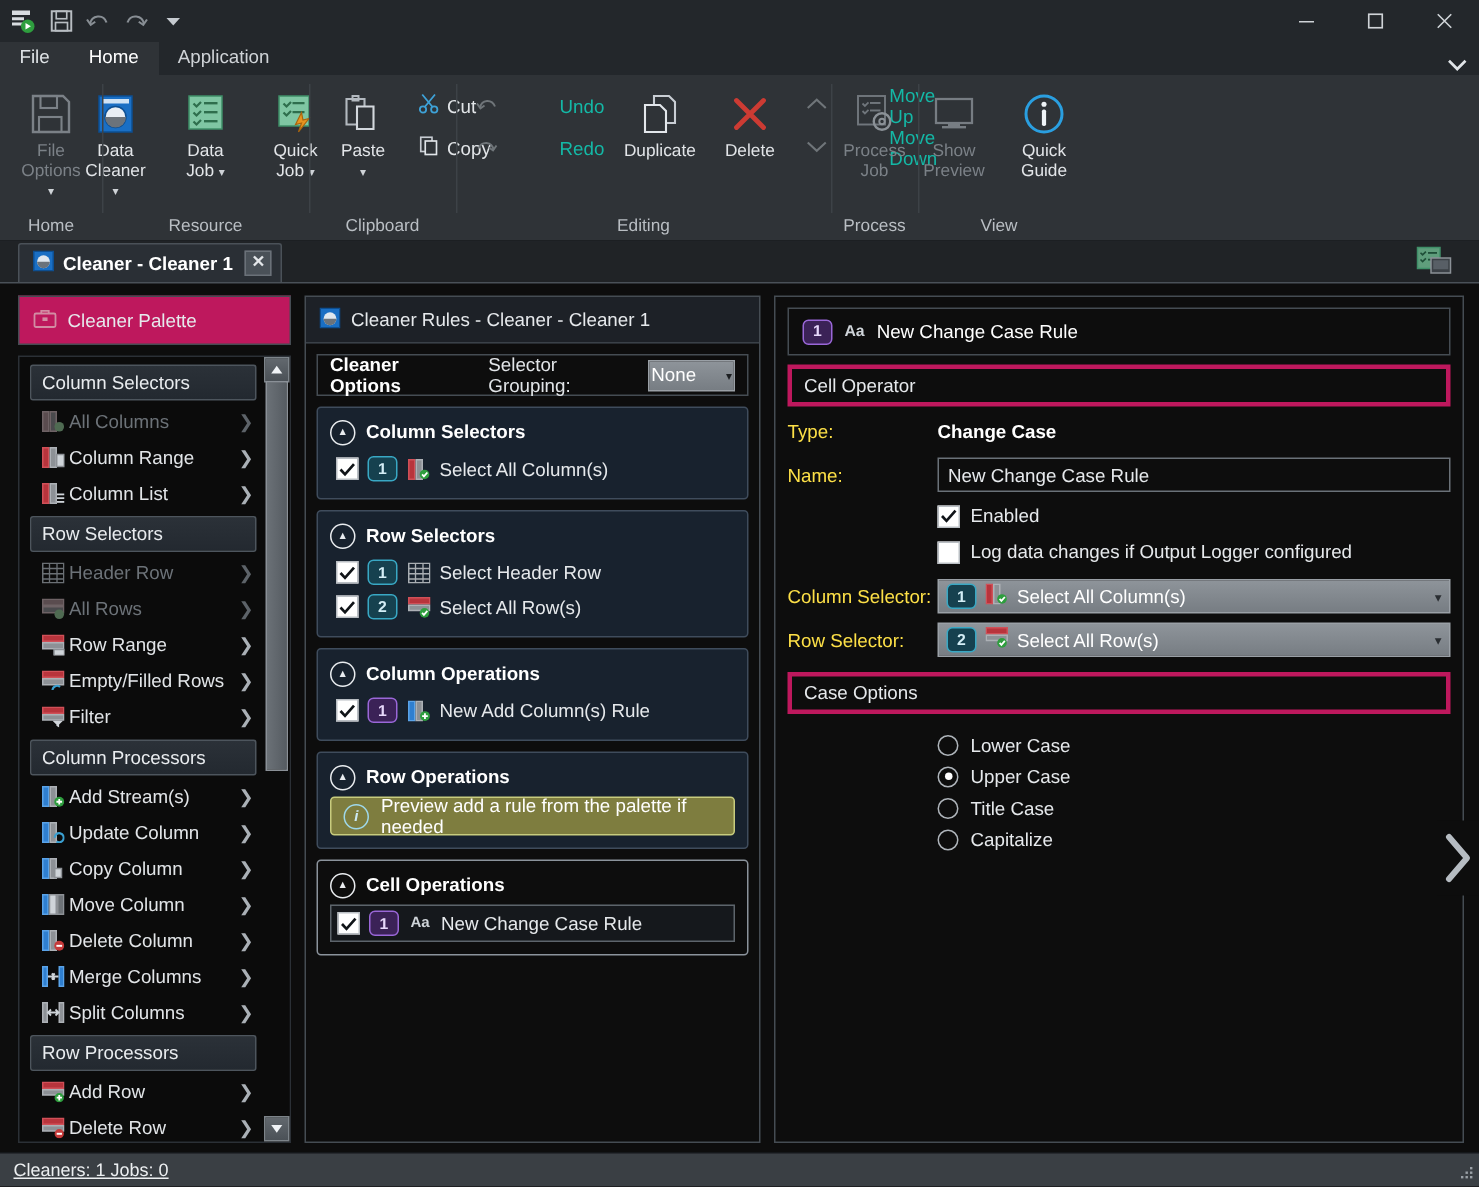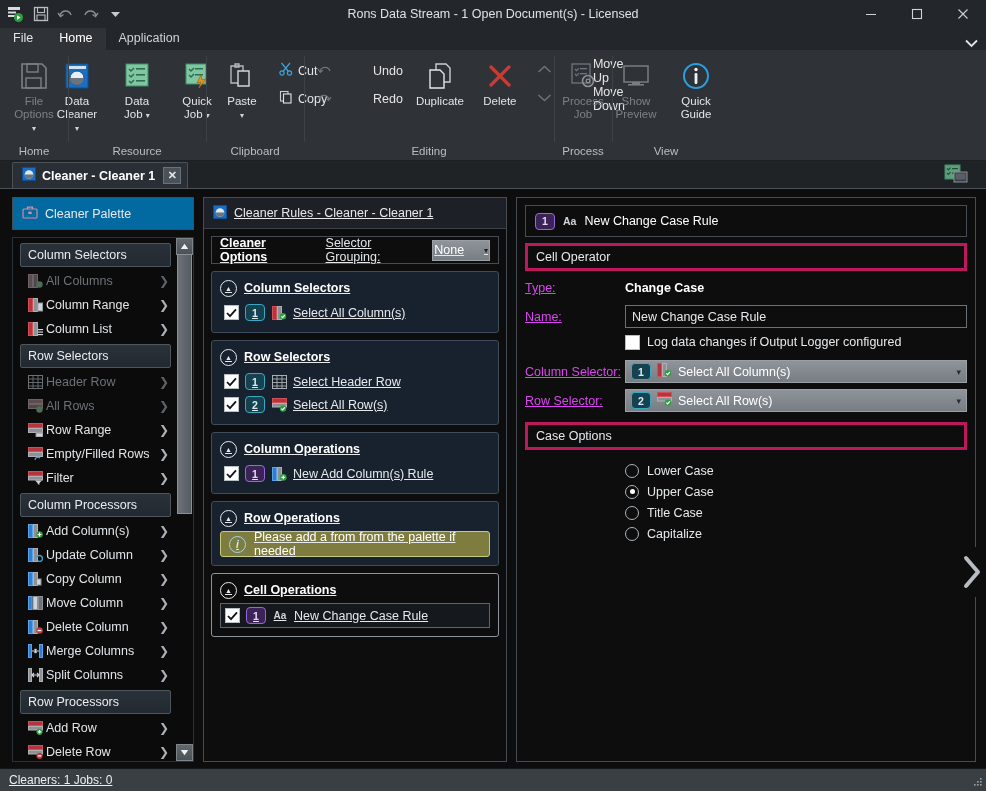--- a/index.html
+++ b/index.html
@@ -31,57 +31,57 @@
   .ribbon{background:#2f3337;height:110px;display:flex;position:relative;flex:none;border-bottom:1px solid #1c1f22;}
   .rgroup{display:flex;flex-direction:column;position:relative;height:110px;}
   .rgroup + .rgroup::before{content:"";position:absolute;left:0;top:6px;bottom:18px;width:1px;background:#3d4247;}
   .rgroup .gbody{flex:1;display:flex;align-items:flex-start;padding:5px 7px 0;gap:2px;}
   .rgroup .glabel{height:18px;line-height:18px;text-align:center;font-size:11.5px;color:#b9bec3;}
   .bigbtn{width:auto;min-width:46px;padding:3px 5px 0;display:flex;flex-direction:column;align-items:center;border:1px solid transparent;border-radius:2px;}
   .bigbtn .bicon{height:34px;display:flex;align-items:center;justify-content:center;}
   .bigbtn .blabel{font-size:11.5px;line-height:13px;text-align:center;color:#e2e5e8;margin-top:2px;}
   .bigbtn.disabled .blabel{color:#7b8187;}
   .smallbtn{display:flex;align-items:center;gap:5px;padding:2px 5px;border:1px solid transparent;border-radius:2px;font-size:12.5px;color:#e2e5e8;height:19px;}
-  .smallbtn.disabled{color:#e5e5e5;gap:41px;}
+  .smallbtn.disabled{color:#14b8a6;gap:41px;}
   .stack{display:flex;flex-direction:column;gap:3px;padding-top:3px;}
   .caret{font-size:8px;color:#cfd3d7;line-height:8px;}
 
   
   .docstrip{height:27px;background:#202326;display:flex;align-items:flex-end;padding-left:12px;flex:none;position:relative;}
   .doctab{display:flex;align-items:center;gap:6px;height:25px;padding:0 6px 0 9px;background:#2a2f35;border:1px solid #4a5158;border-bottom:none;border-radius:2px 2px 0 0;font-size:12.5px;font-weight:bold;color:#ffffff;}
   .doctab .x{width:16px;height:15px;border:1px solid #6a7178;background:#4a5158;display:flex;align-items:center;justify-content:center;color:#e4e7ea;font-size:11px;line-height:11px;margin-left:2px;}
   .doc-corner-icon{position:absolute;right:16px;bottom:1px;width:28px;height:24px;display:flex;align-items:center;justify-content:center;}
 
   
   .workspace{flex:1;background:#0d0d0d;border-top:1px solid #4a5158;position:relative;display:flex;padding:8px 10px 6px 12px;gap:9px;overflow:hidden;}
 
   .panel{background:#0d0d0d;border:1px solid #454c53;display:flex;flex-direction:column;}
   .panel-head{height:30px;display:flex;align-items:center;gap:7px;padding:0 9px;background:#1d2127;border-bottom:1px solid #3a4148;font-size:12.5px;color:#e6e9ec;flex:none;}
 
   
   .palette{width:182px;flex:none;display:flex;flex-direction:column;}
-  .palette .panel-head{border:1px solid #454c53;background:#0369a1;height:31px;align-items:center;}
+  .palette .panel-head{border:1px solid #454c53;background:#be185d;height:31px;align-items:center;}
   .palette-body{flex:1;display:flex;margin-top:7px;min-height:0;background:#0b0b0b;border:1px solid #2b3036;}
   .palette-list{flex:1;min-width:0;overflow:hidden;padding:2px 0 0 0;}
   .pgroup{margin:3px 5px 2px 7px;height:22px;display:flex;align-items:center;padding-left:7px;
     background:linear-gradient(#2b3138,#232930);border:1px solid #4d555d;border-radius:2px;
     font-size:12.5px;color:#e9ecef;}
   .pitem{height:24px;display:flex;align-items:center;gap:3px;padding:0 7px 0 14px;font-size:12.5px;color:#e2e5e8;}
   .pitem.disabled{color:#6c7278;}
   .pitem .pi-ico{width:16px;height:15px;display:flex;align-items:center;justify-content:center;flex:none;}
   .pitem .pi-lbl{flex:1;white-space:nowrap;overflow:hidden;}
   .pitem .pi-arrow{color:#aab0b6;font-size:12px;}
   .pitem.disabled .pi-arrow{color:#5d6369;}
   .pscroll{width:17px;flex:none;background:#0b0b0b;display:flex;flex-direction:column;align-items:center;position:relative;}
   .pscroll .sbtn{width:15px;height:15px;background:linear-gradient(#62686e,#4b5157);border:1px solid #7d848a;display:flex;align-items:center;justify-content:center;color:#e9ecef;font-size:7px;}
   .pscroll .strack{position:absolute;left:1px;right:1px;top:16px;bottom:16px;}
   .pscroll .sthumb{position:absolute;left:0;right:0;top:0;height:258px;background:linear-gradient(90deg,#6b7177,#565c62);border:1px solid #8a9097;}
 
   
-  .rules{width:302px;flex:none;text-decoration:underline;}
+  .rules{width:302px;flex:none;}
   .rules-body{flex:1;overflow:hidden;padding:7px 7px 0;display:flex;flex-direction:column;gap:7px;min-height:0;}
   .opts-bar{height:26px;border:1px solid #454c53;display:flex;align-items:center;padding:0 8px;gap:10px;flex:none;background:#0d0d0d;}
   .opts-bar .ob-title{font-weight:bold;font-size:12.5px;color:#ffffff;}
   .opts-bar .ob-lbl{font-size:12.5px;color:#e2e5e8;margin-left:6px;}
   .combo-sm{margin-left:auto;width:58px;height:19px;background:linear-gradient(#8e949a,#777d83);border:1px solid #9aa0a6;display:flex;align-items:center;padding:0 1px;font-size:12.5px;color:#ffffff;}
   .combo-sm .cv{flex:1;}
   .combo-sm .cc{font-size:8px;color:#1c1f22;}
 
   .sect{border:1px solid #3f4c5c;border-radius:3px;background:#18222e;padding:6px 8px 8px;flex:none;}
   .sect.sel{border-color:#8b939c;background:#0d0d0d;}
@@ -98,21 +98,21 @@
   .ricon{width:16px;height:15px;display:flex;align-items:center;justify-content:center;flex:none;}
   .notice{margin-top:3px;height:24px;border:1px solid #c8cc7e;border-radius:3px;background:#7e7d3f;display:flex;align-items:center;gap:8px;padding:0 8px;font-size:12.5px;color:#ffffff;}
   .notice .i{width:15px;height:15px;border-radius:50%;border:1.6px solid #9fd8ea;color:#cdeaf5;display:flex;align-items:center;justify-content:center;font-size:10px;font-style:italic;font-weight:bold;flex:none;}
 
   
   .props{flex:1;min-width:0;}
   .props-inner{flex:1;padding:7px 8px 0;display:flex;flex-direction:column;gap:6px;min-height:0;overflow:hidden;}
   .ptitle{height:30px;border:1px solid #454c53;display:flex;align-items:center;gap:8px;padding:0 9px;font-size:12.5px;color:#ffffff;flex:none;}
   .sep-bar{height:22px;border:3px solid #be185d;display:flex;align-items:center;padding:0 8px;font-size:12.5px;color:#e6e9ec;flex:none;}
   .frow{display:flex;align-items:center;min-height:22px;gap:0;}
-  .frow .fl{width:100px;flex:none;font-size:12.5px;color:#d946ef;text-decoration:underline;}
+  .frow .fl{width:100px;flex:none;font-size:12.5px;color:#fde047;}
   .frow .fv-bold{font-weight:bold;font-size:12.5px;color:#ffffff;}
   .txtin{flex:1;height:21px;background:#0d0d0d;border:1px solid #6a7178;color:#e6e9ec;font-size:12.5px;padding:0 6px;display:flex;align-items:center;}
   .chkrow{display:flex;align-items:center;gap:7px;margin-left:100px;height:20px;font-size:12.5px;color:#e6e9ec;}
   .combo-lg{flex:1;height:21px;background:linear-gradient(#8e949a,#777d83);border:1px solid #9aa0a6;display:flex;align-items:center;gap:6px;padding:0 5px;font-size:12.5px;color:#ffffff;}
   .combo-lg .cc{margin-left:auto;font-size:9px;color:#2a2e32;}
   .radios{padding:6px 0 0 100px;display:flex;flex-direction:column;gap:4px;}
   .rrow{display:flex;align-items:center;gap:8px;font-size:12.5px;color:#e6e9ec;height:17px;}
   .rd{width:12px;height:12px;border-radius:50%;border:1px solid #aeb4ba;background:#0d0d0d;display:flex;align-items:center;justify-content:center;flex:none;}
   .rd i{width:5px;height:5px;border-radius:50%;background:#ffffff;display:none;}
   .rd.on i{display:block;}
@@ -157,21 +157,20 @@
           <path d="M14 9 C13 3, 5 2, 3 8" fill="none" stroke="#888e94" stroke-width="1.4"></path>
           <path d="M16 6 L13.5 9.5 L10.5 7.5" fill="none" stroke="#888e94" stroke-width="1.4"></path>
         </svg>
       </div>
       <div class="qicon">
         <svg width="11" height="8" viewBox="0 0 11 8">
             <path d="M1 2 L10 2 L5.5 7 Z" fill="#c6cbd0"></path>
           </svg>
       </div>
     </div>
-    <div class="title-text">Rons Data Stream - 1 Open Document(s) - Licensed</div>
     <div class="wctl">
       <div>
         <svg width="12" height="12" viewBox="0 0 12 12">
             <rect x="1" y="6" width="10" height="1" fill="#cfd3d7"></rect>
           </svg>
       </div>
       <div>
         <svg width="12" height="12" viewBox="0 0 12 12">
             <rect x="1.5" y="1.5" width="9" height="9" fill="none" stroke="#cfd3d7" stroke-width="1.1"></rect>
           </svg>
@@ -535,21 +534,21 @@
           <div class="pgroup">Column Processors</div>
           <div class="pitem">
             <span class="pi-ico">
               <svg width="15" height="14" viewBox="0 0 15 14">
                   <rect x="0.5" y="0.5" width="4" height="13" fill="#2f7fd0" stroke="#5aa3e8"></rect>
                   <rect x="5.5" y="0.5" width="4" height="13" fill="#8d9196" stroke="#adb1b6"></rect>
                   <circle cx="11.5" cy="10.5" r="3.3" fill="#2e9e3e"></circle>
                   <path d="M11.5 8.6 v3.8 M9.6 10.5 h3.8" stroke="#fff" stroke-width="1.2"></path>
                 </svg>
             </span>
-            <span class="pi-lbl">Add Column(s)</span>
+            <span class="pi-lbl">Add Stream(s)</span>
             <span class="pi-arrow">❯</span>
           </div>
           <div class="pitem">
             <span class="pi-ico">
               <svg width="15" height="14" viewBox="0 0 15 14">
                   <rect x="0.5" y="0.5" width="4" height="13" fill="#2f7fd0" stroke="#5aa3e8"></rect>
                   <rect x="5.5" y="0.5" width="4" height="13" fill="#8d9196" stroke="#adb1b6"></rect>
                   <path d="M8.5 10.5 a3 3 0 1 1 1.2 2.4" stroke="#3a9fd0" stroke-width="1.5" fill="none"></path>
                 </svg>
             </span>
@@ -768,21 +767,21 @@
           </div>
         </div>
 
         <div class="sect">
           <div class="sect-head">
             <span class="chev">▲</span>
             <span class="sh-t">Row Operations</span>
           </div>
           <div class="notice">
             <span class="i">i</span>
-            <span>Please add a from from the palette if needed</span>
+            <span>Preview add a rule from the palette if needed</span>
           </div>
         </div>
 
         <div class="sect sel">
           <div class="sect-head">
             <span class="chev">▲</span>
             <span class="sh-t">Cell Operations</span>
           </div>
           <div class="rule sel">
             <span class="cb">
@@ -812,20 +811,28 @@
         <div class="frow">
           <span class="fl">Type:</span>
           <span class="fv-bold">Change Case</span>
         </div>
 
         <div class="frow">
           <span class="fl">Name:</span>
           <span class="txtin">New Change Case Rule</span>
         </div>
 
+        <div class="chkrow">
+          <span class="cb">
+            <svg width="11" height="10" viewBox="0 0 11 10">
+                <path d="M1 5 L4 8.2 L10 1.4" stroke="#101418" stroke-width="1.8" fill="none"></path>
+              </svg>
+          </span>
+          <span>Enabled</span>
+        </div>
 
         <div class="chkrow" style="margin-top:-2px">
           <span class="cb"></span>
           <span>Log data changes if Output Logger configured</span>
         </div>
 
         <div class="frow" style="margin-top:2px">
           <span class="fl">Column Selector:</span>
           <div class="combo-lg">
             <span class="badge teal">1</span>

